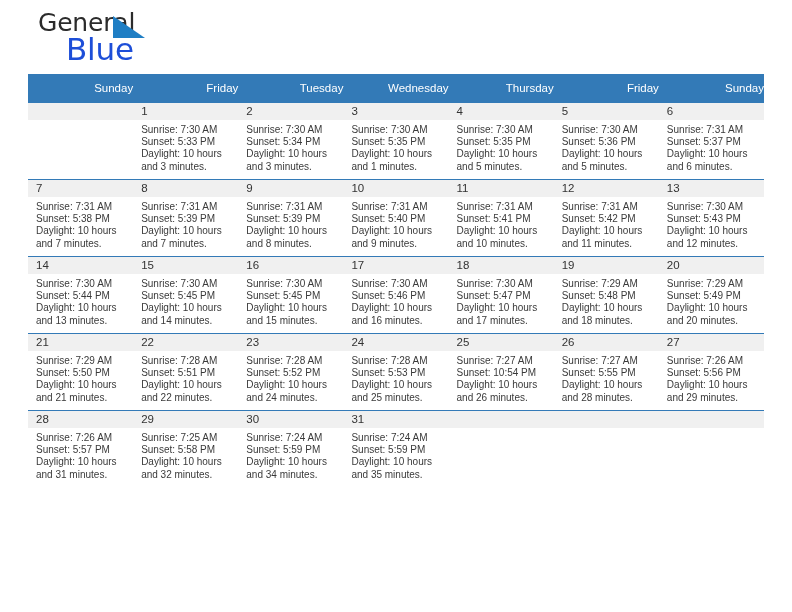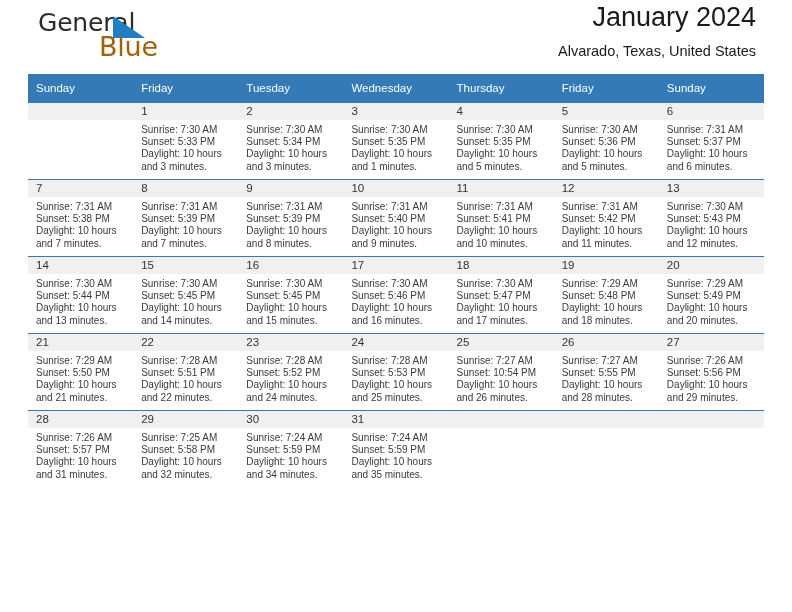--- a/index.html
+++ b/index.html
@@ -41,26 +41,25 @@
     font-size: 25px;
     letter-spacing: -0.2px;
     color: #2b2b2b;
     font-family: "DejaVu Sans", sans-serif;
     font-weight: 400;
   }
   .logo-blue {
     position: absolute;
     left: 28px;
     top: 23px;
-    font-size: 27px;
+    font-size: 31px;
     letter-spacing: -0.2px;
-    color: #a16207;
+    color: #1d4ed8;
     font-family: "DejaVu Sans", sans-serif;
     font-weight: 400;
-    margin-left: 33px;
   }
   .logo-flag {
     position: absolute;
     left: 75px;
     top: 8px;
     width: 32px;
     height: 26px;
   }
 
   .title-wrap {
@@ -89,21 +88,21 @@
   .calendar {
     width: 736px;
     border-collapse: collapse;
     table-layout: fixed;
   }
   .calendar th {
     background: #337ab7;
     color: #ffffff;
     font-size: 11.5px;
     font-weight: 400;
-    text-align: left;
+    text-align: right;
     padding: 5px 0 5px 8px;
     height: 18px;
     border: none;
   }
   .calendar td {
     width: 105.14px;
     height: 76px;
     vertical-align: top;
     padding: 0;
     border: none;
@@ -146,24 +145,20 @@
     <div class="logo">
       <span class="logo-general">General</span>
       <span class="logo-flag">
         <svg width="32" height="26" viewBox="0 0 32 26" xmlns="http://www.w3.org/2000/svg">
           <polygon points="0,0 32,22 0,22" fill="#1f7ec4"></polygon>
         </svg>
       </span>
       <span class="logo-blue">Blue</span>
     </div>
 
-    <div class="title-wrap">
-      <div class="cal-title">January 2024</div>
-      <div class="cal-sub">Alvarado, Texas, United States</div>
-    </div>
 
   </div>
 
   <table class="calendar">
     <thead>
       <tr id="weekday-row">
           <th>Sunday</th>
           <th>Friday</th>
           <th>Tuesday</th>
           <th>Wednesday</th>

